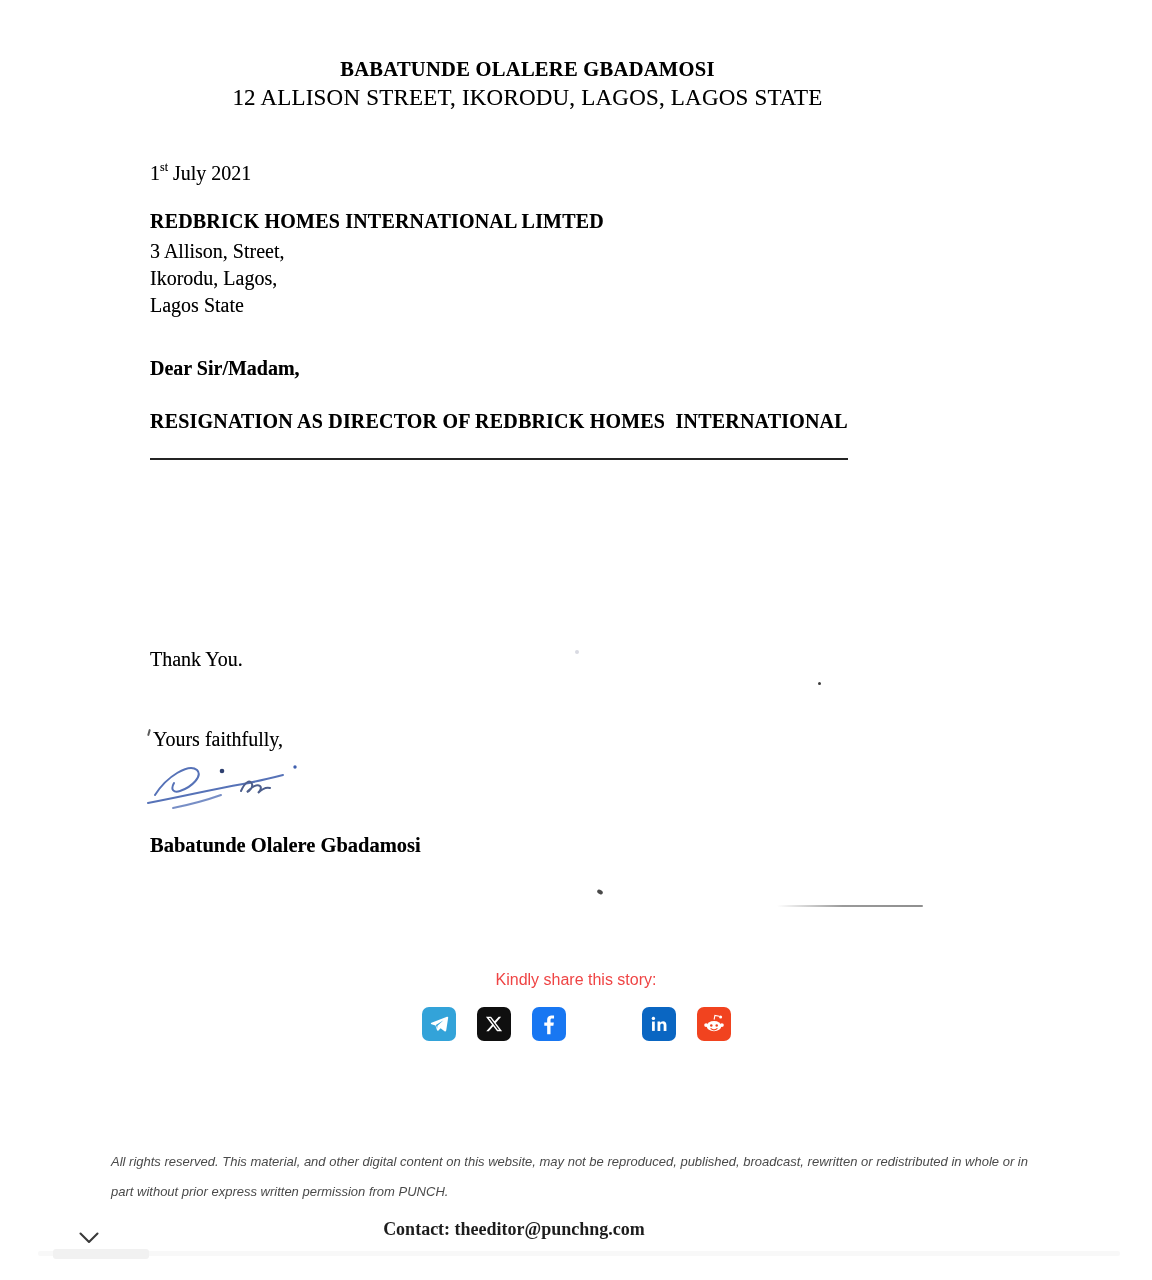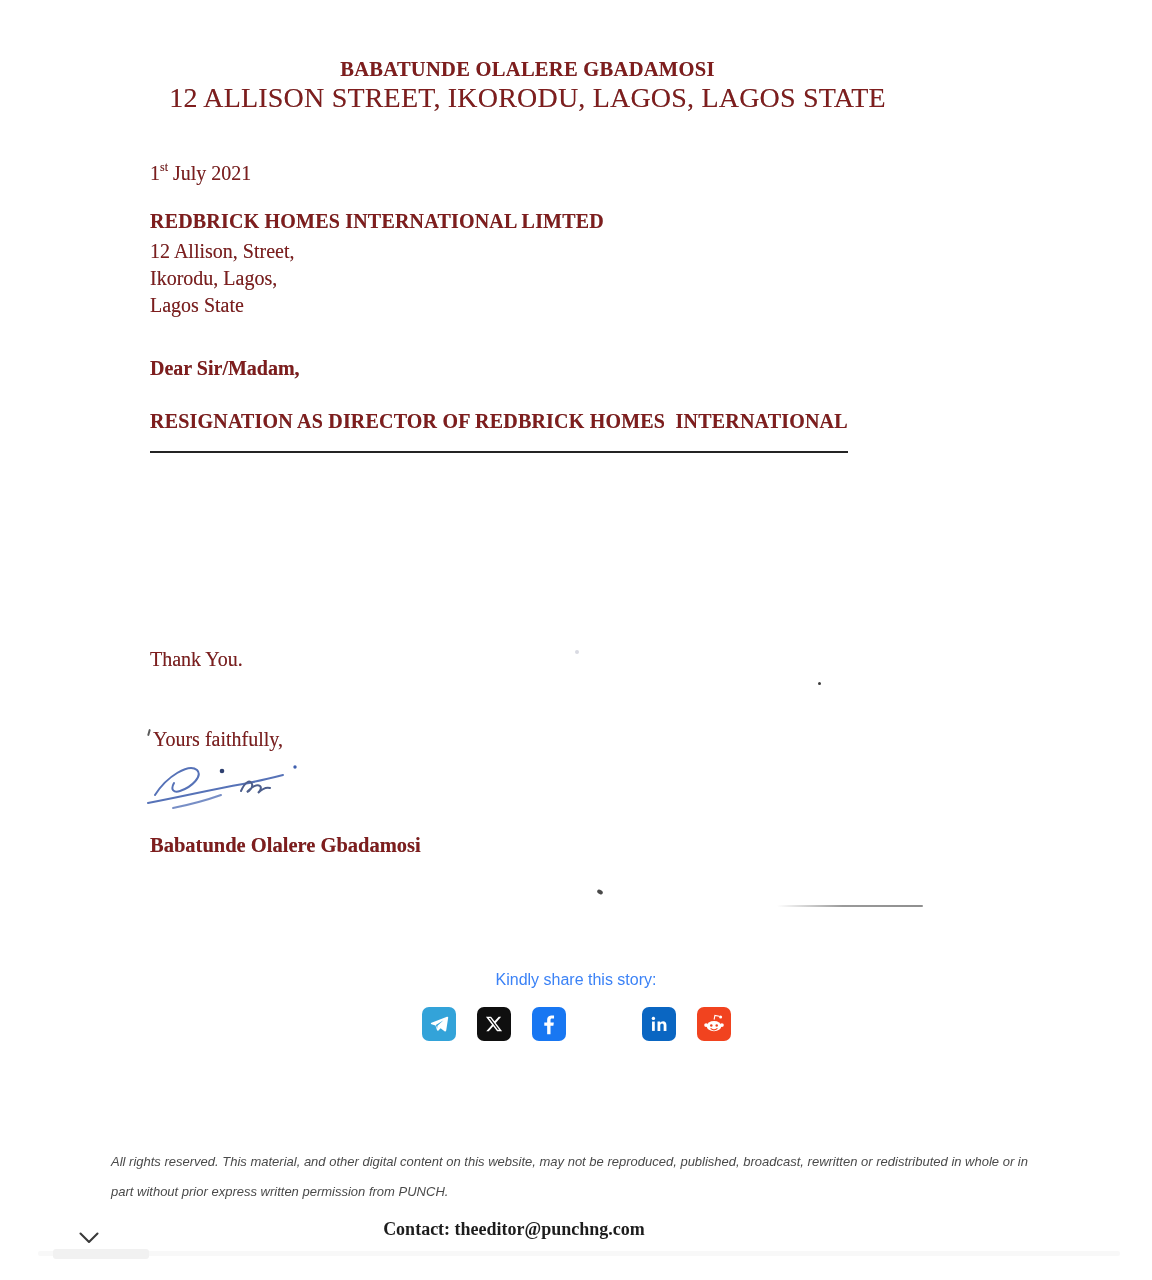--- a/index.html
+++ b/index.html
@@ -1,47 +1,47 @@
 <!DOCTYPE html>
 <html><head>
 <meta charset="utf-8">
 <style>
   html,body{margin:0;padding:0;background:#ffffff;}
   .stage{position:relative;width:1152px;height:1280px;background:#ffffff;overflow:hidden;
          font-family:"Liberation Serif","DejaVu Serif",serif;color:#1c1c1c;}
   .abs{position:absolute;}
   
-  .letter-text{font-size:20px;color:#7f1d1d;text-shadow:0 0 .5px rgba(25,25,25,.45);}
+  .letter-text{font-size:20px;color:#000000;text-shadow:0 0 .5px rgba(25,25,25,.45);}
   .sender{left:150px;top:55px;width:755px;text-align:center;line-height:28.5px;}
   .sender .nm{font-weight:bold;font-size:20.5px;letter-spacing:.3px;}
-  .sender .ad{font-size:28px;letter-spacing:.2px;}
+  .sender .ad{font-size:23px;letter-spacing:.2px;}
   .date{left:150px;top:161px;}
   .date sup{font-size:12px;position:relative;top:-1px;vertical-align:super;}
   .recipient-name{left:150px;top:210px;font-weight:bold;letter-spacing:.2px;}
   .recipient-addr{left:150px;top:238px;line-height:27px;}
   .salutation{left:150px;top:357px;font-weight:bold;}
   .subject{left:150px;top:404px;line-height:35px;font-weight:bold;letter-spacing:.2px;}
-  .subject .u{display:inline-block;border-bottom:2px solid #242424;padding-bottom:12px;white-space:pre;}
+  .subject .u{display:inline-block;border-bottom:2px solid #242424;padding-bottom:19px;white-space:pre;}
   .intro{left:150px;top:488px;}
   .bodyp{left:150px;top:541px;line-height:33px;width:720px;}
   .thanks{left:150px;top:648px;}
   .closing{left:153px;top:728px;}
   .signatory{left:150px;top:834px;font-weight:bold;font-size:20.5px;}
   .sig{left:143px;top:750px;}
   
   .art{position:absolute;border-radius:50%;}
   .art-a{left:575px;top:650px;width:4px;height:4px;background:#d9dae2;}
   .art-b{left:818px;top:682px;width:3px;height:3px;background:#3c3c3c;}
   .art-c{left:597px;top:890px;width:6px;height:4px;background:#4a4a4a;border-radius:2px;transform:rotate(28deg);}
   .art-line{left:777px;top:905px;width:146px;height:2px;border-radius:1px;
             background:linear-gradient(90deg,rgba(150,150,150,0),#9a9a9a 45%,#8f8f8f);}
   .art-tick{left:148px;top:729px;width:2px;height:7px;background:#5a5a5a;border-radius:1px;transform:rotate(16deg);}
   
   .share-label{left:0;top:971px;width:1152px;text-align:center;
-               font-family:"Liberation Sans","DejaVu Sans",sans-serif;font-size:16px;color:#3b82f6;}
+               font-family:"Liberation Sans","DejaVu Sans",sans-serif;font-size:16px;color:#ef4444;}
   .icon-row{left:0;top:1007px;width:1152px;display:flex;justify-content:center;gap:21px;}
   .sicon{width:34px;height:34px;border-radius:7px;display:flex;align-items:center;justify-content:center;cursor:pointer;}
   .sicon svg{display:block;}
   .footer-note{left:111px;top:1147px;width:930px;text-align:left;
                font-family:"Liberation Sans","DejaVu Sans",sans-serif;font-style:italic;
                font-size:13px;line-height:30px;color:#4a4a4a;}
   .contact{left:0;top:1219px;width:1028px;text-align:center;font-weight:bold;font-size:18px;color:#1d1d1d;}
   .contact span{font-weight:bold;}
   .chevron{left:78px;top:1231px;width:22px;height:15px;cursor:pointer;}
   .bar-track{left:38px;top:1251px;width:1082px;height:5px;background:#f8f8f8;border-radius:2px;}
@@ -55,21 +55,21 @@
   <div class="abs letter-text sender">
     <div class="nm">BABATUNDE OLALERE GBADAMOSI</div>
     <div class="ad">12 ALLISON STREET, IKORODU, LAGOS, LAGOS STATE</div>
   </div>
 
   <div class="abs letter-text date"><span>1</span><sup>st</sup><span> July 2021</span></div>
 
   <div class="abs letter-text recipient-name">REDBRICK HOMES INTERNATIONAL LIMTED</div>
 
   <div class="abs letter-text recipient-addr">
-    <div>12 Allison, Street,</div>
+    <div>3 Allison, Street,</div>
     <div>Ikorodu, Lagos,</div>
     <div>Lagos State</div>
   </div>
 
   <div class="abs letter-text salutation">Dear Sir/Madam,</div>
 
   <div class="abs letter-text subject">
     <div><span class="u">RESIGNATION AS DIRECTOR OF REDBRICK HOMES  INTERNATIONAL</span></div>
   </div>
 

